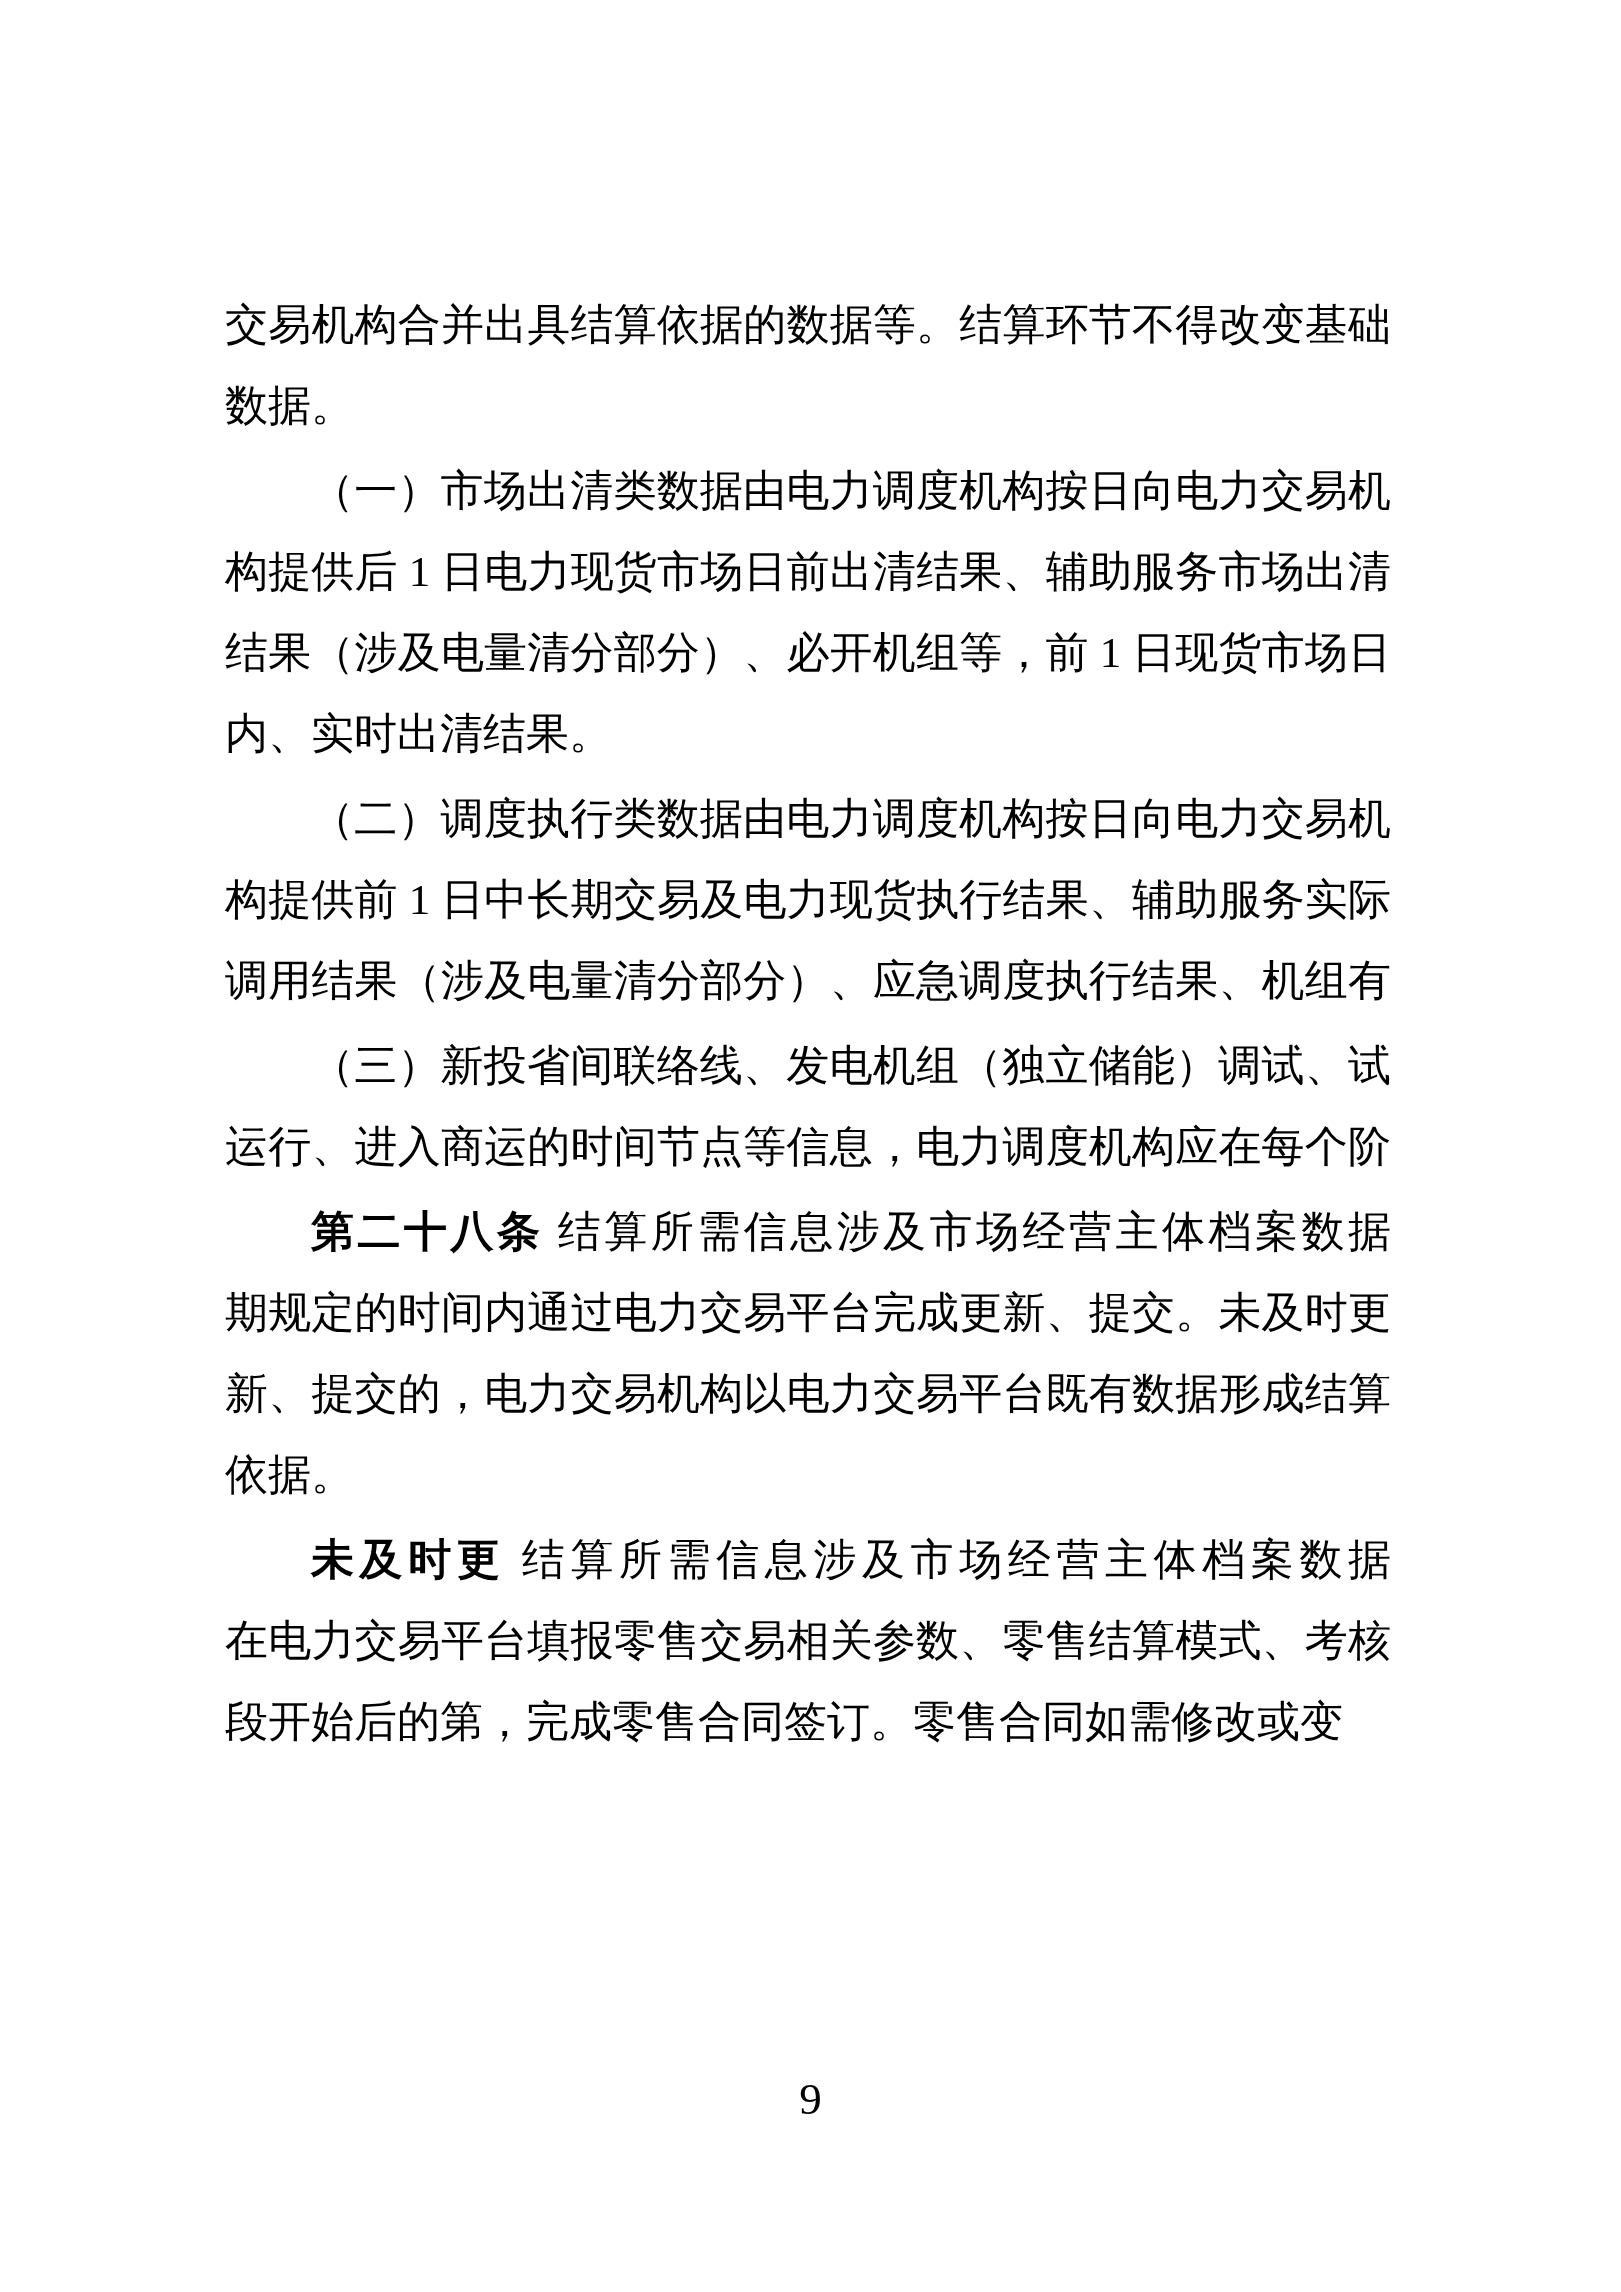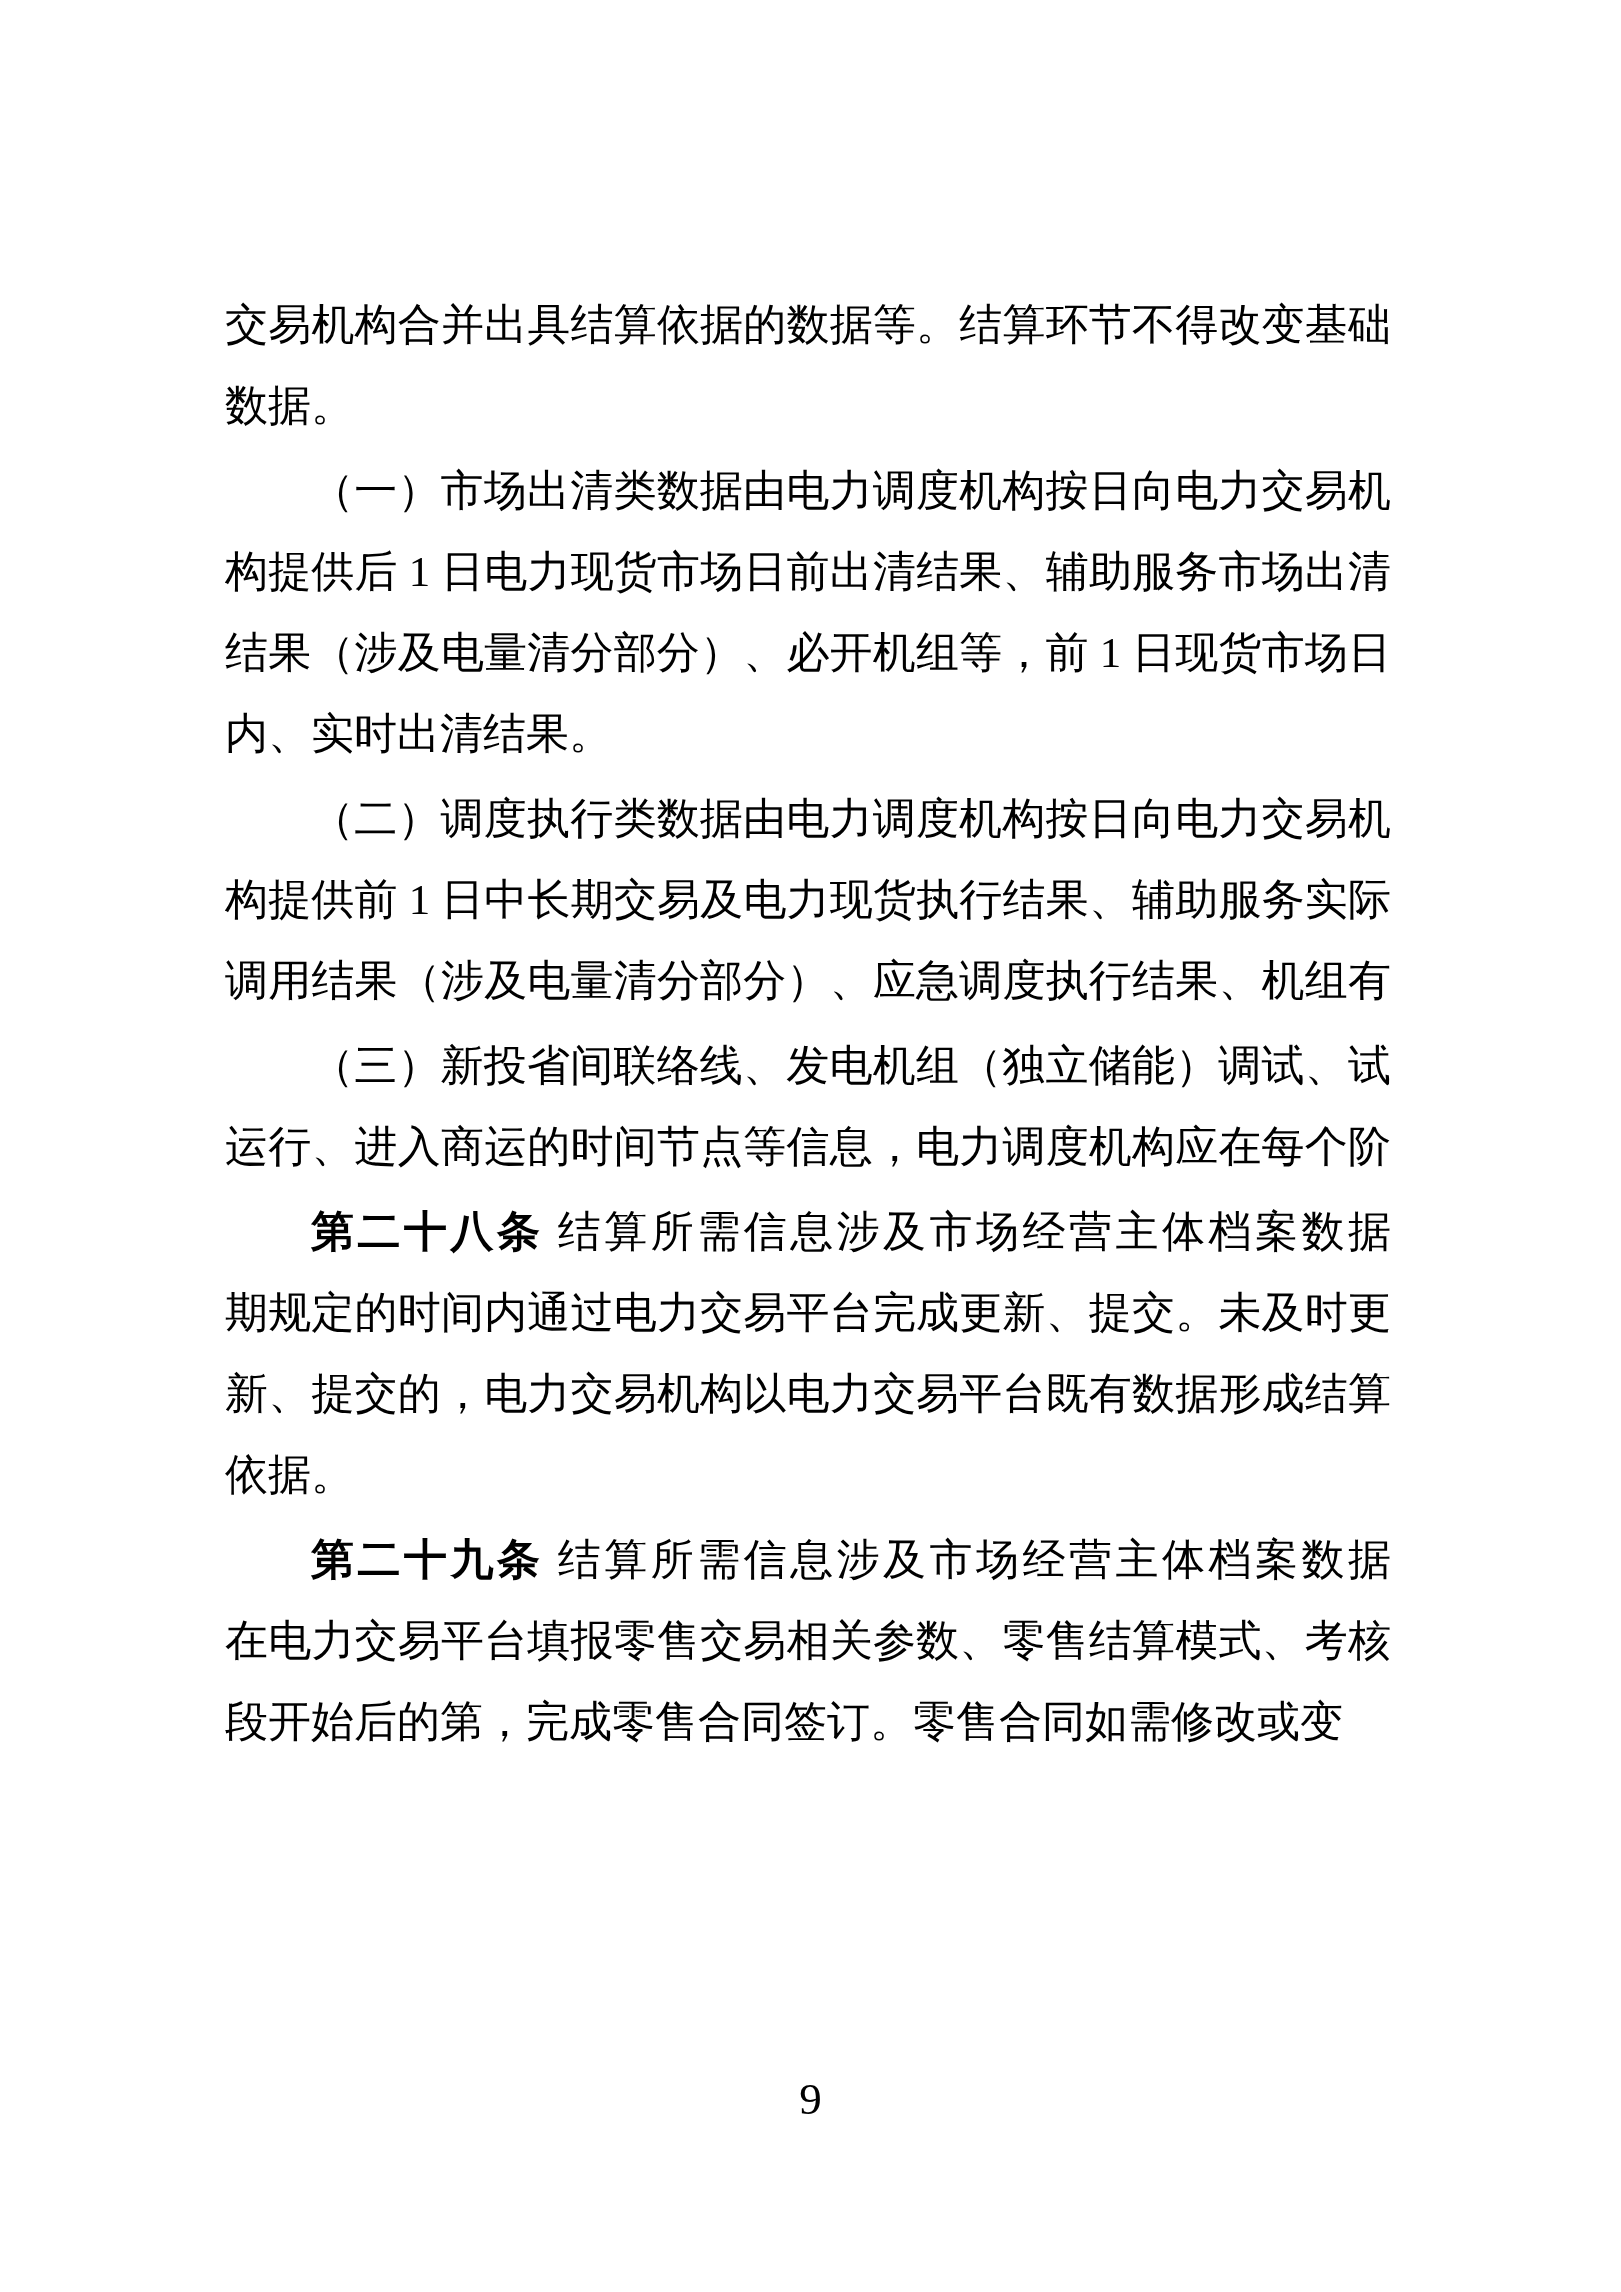--- a/index.html
+++ b/index.html
@@ -72,20 +72,20 @@
         <div class="line indent"><span>（三）新投省间联络线、发电机组（独立储能）调试、试</span></div>
         <div class="line"><span>运行、进入商运的时间节点等信息，电力调度机构应在每个阶</span></div>
       </div>
       <div class="para">
         <div class="line indent"><span class="bold">第二十八条</span><span> 结算所需信息涉及市场经营主体档案数据</span></div>
         <div class="line"><span>期规定的时间内通过电力交易平台完成更新、提交。未及时更</span></div>
         <div class="line"><span>新、提交的，电力交易机构以电力交易平台既有数据形成结算</span></div>
         <div class="line last"><span>依据。</span></div>
       </div>
       <div class="para">
-        <div class="line indent"><span class="bold">第二十九条</span><span> 结算所需信息涉及市场经营主体档案数据</span></div>
+        <div class="line indent"><span class="bold">未及时更</span><span> 结算所需信息涉及市场经营主体档案数据</span></div>
         <div class="line"><span>在电力交易平台填报零售交易相关参数、零售结算模式、考核</span></div>
         <div class="line last"><span>段开始后的第，完成零售合同签订。零售合同如需修改或变</span></div>
       </div>
     </div>
   <div class="page-number">9</div>
 </div>
 
 
 </body></html>

